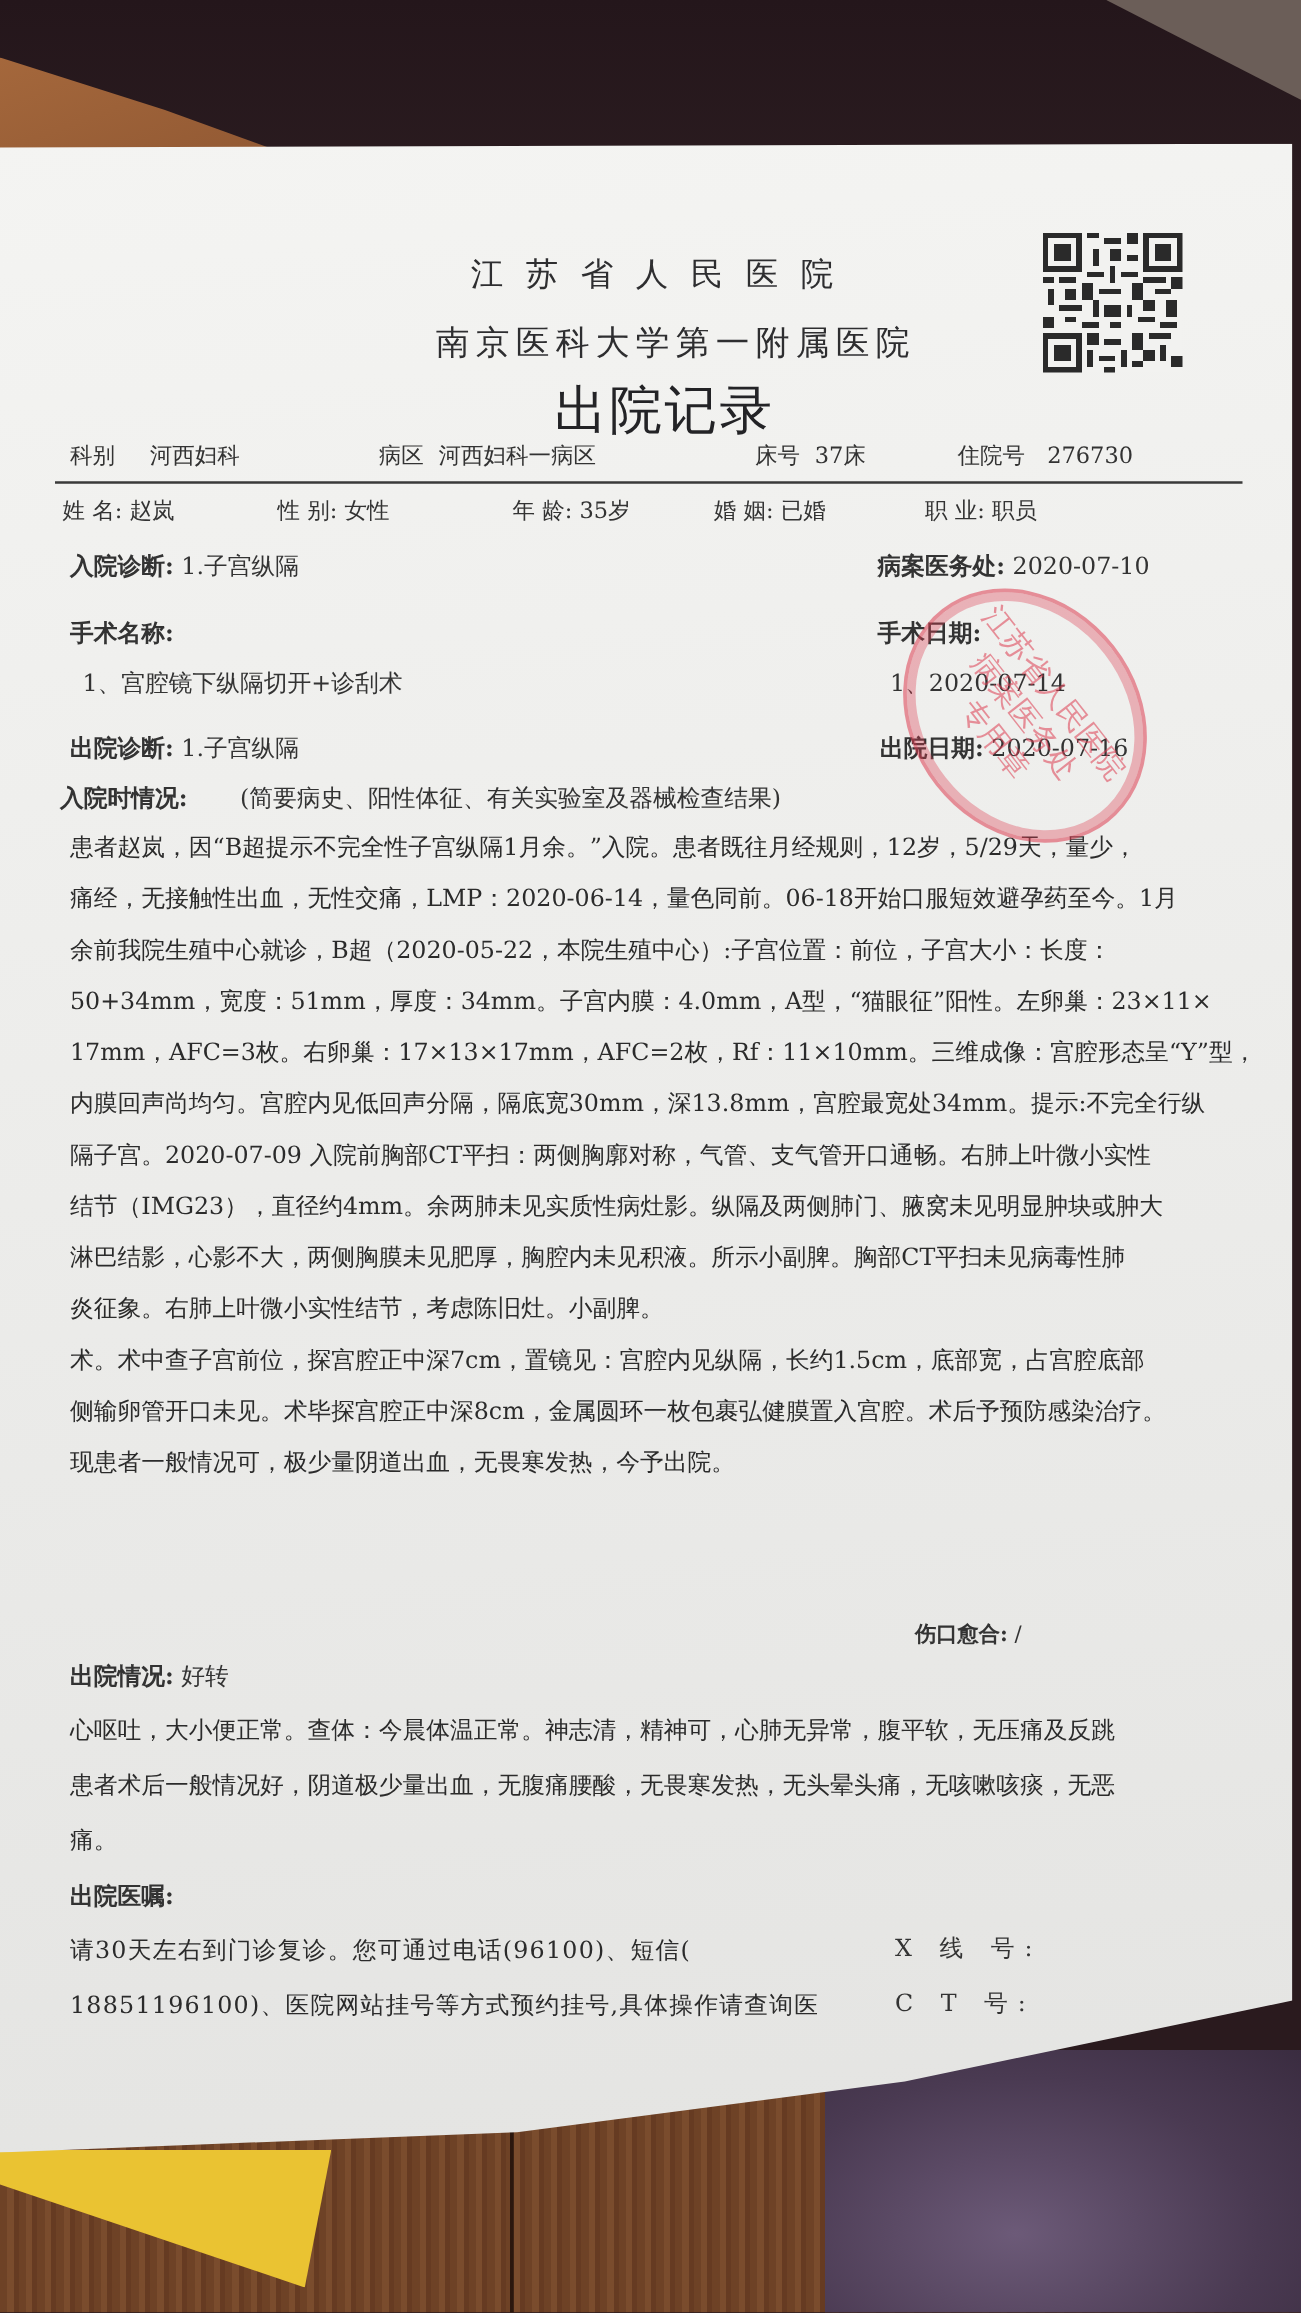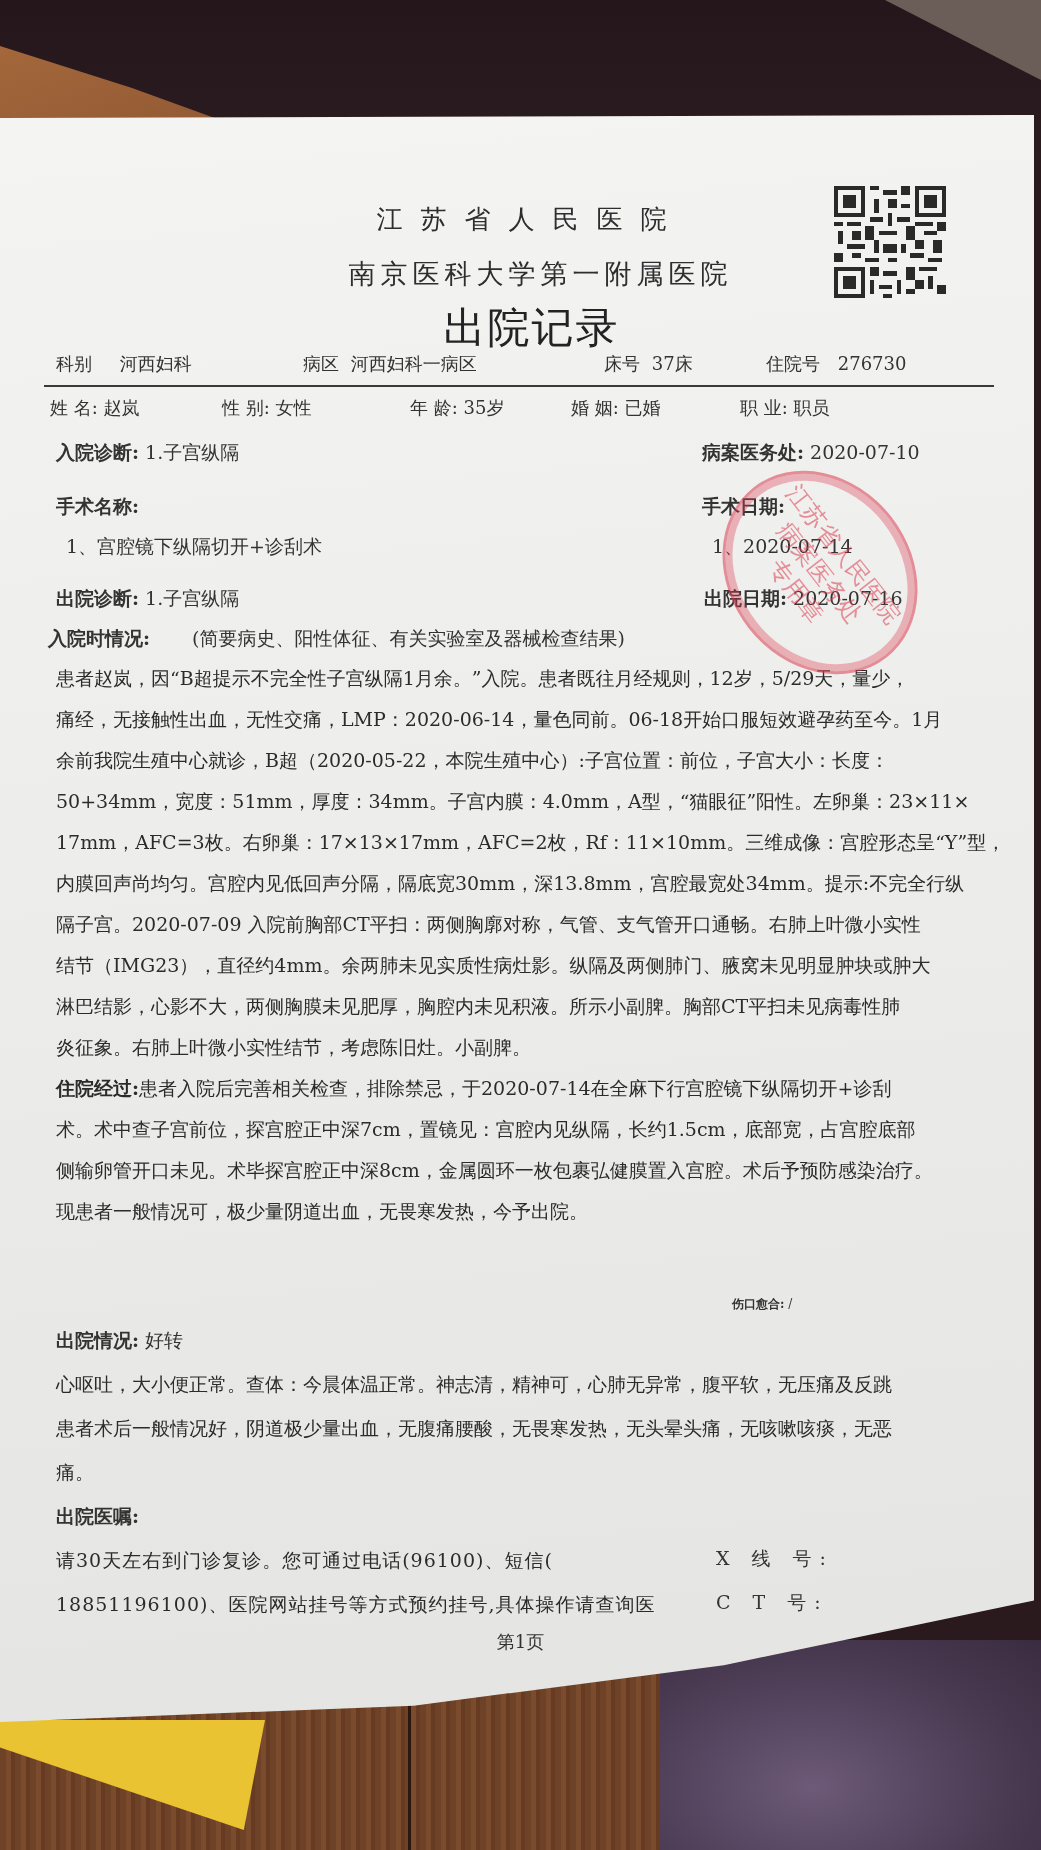--- a/index.html
+++ b/index.html
@@ -212,29 +212,26 @@
     <span class="line">50+34mm，宽度：51mm，厚度：34mm。子宫内膜：4.0mm，A型，“猫眼征”阳性。左卵巢：23×11×</span>
     <span class="line">17mm，AFC=3枚。右卵巢：17×13×17mm，AFC=2枚，Rf：11×10mm。三维成像：宫腔形态呈“Y”型，</span>
     <span class="line">内膜回声尚均匀。宫腔内见低回声分隔，隔底宽30mm，深13.8mm，宫腔最宽处34mm。提示:不完全行纵</span>
     <span class="line">隔子宫。2020-07-09 入院前胸部CT平扫：两侧胸廓对称，气管、支气管开口通畅。右肺上叶微小实性</span>
     <span class="line">结节（IMG23），直径约4mm。余两肺未见实质性病灶影。纵隔及两侧肺门、腋窝未见明显肿块或肿大</span>
     <span class="line">淋巴结影，心影不大，两侧胸膜未见肥厚，胸腔内未见积液。所示小副脾。胸部CT平扫未见病毒性肺</span>
     <span class="line">炎征象。右肺上叶微小实性结节，考虑陈旧灶。小副脾。</span>
   </div>
 
   <div class="para" style="top:958px; left:56px;">
-    <span class="line">
-      <span class="field-label">住院经过:</span><span>患者入院后完善相关检查，排除禁忌，于2020-07-14在全麻下行宫腔镜下纵隔切开+诊刮</span>
-    </span>
     <span class="line">术。术中查子宫前位，探宫腔正中深7cm，置镜见：宫腔内见纵隔，长约1.5cm，底部宽，占宫腔底部</span>
     <span class="line">侧输卵管开口未见。术毕探宫腔正中深8cm，金属圆环一枚包裹弘健膜置入宫腔。术后予预防感染治疗。</span>
     <span class="line">现患者一般情况可，极少量阴道出血，无畏寒发热，今予出院。</span>
   </div>
 
-  <div class="row" style="left:732px; top:1186px; font-size:12px;text-align:center;">
+  <div class="row" style="left:732px; top:1186px; font-size:17px;text-align:center;">
     <span class="field-label">伤口愈合:</span>
     <span>/</span>
   </div>
 
   <div class="row" style="left:56px; top:1218px; font-size:19px;">
     <span class="field-label">出院情况:</span>
     <span>好转</span>
   </div>
   <div class="para" style="top:1252px; left:56px; line-height:44px;">
     <span class="line">心呕吐，大小便正常。查体：今晨体温正常。神志清，精神可，心肺无异常，腹平软，无压痛及反跳</span>
@@ -253,14 +250,13 @@
   <div class="row" style="left:716px; top:1480px; font-size:19px; letter-spacing:8px;">C T 号:</div>
 
   <div class="stamp">
     <div class="stamp-text">
       <span>江苏省人民医院</span>
       <span>病案医务处</span>
       <span>专用章</span>
     </div>
   </div>
 
-  <div class="page-no">第1页</div>
 </div>
 
 </body></html>

